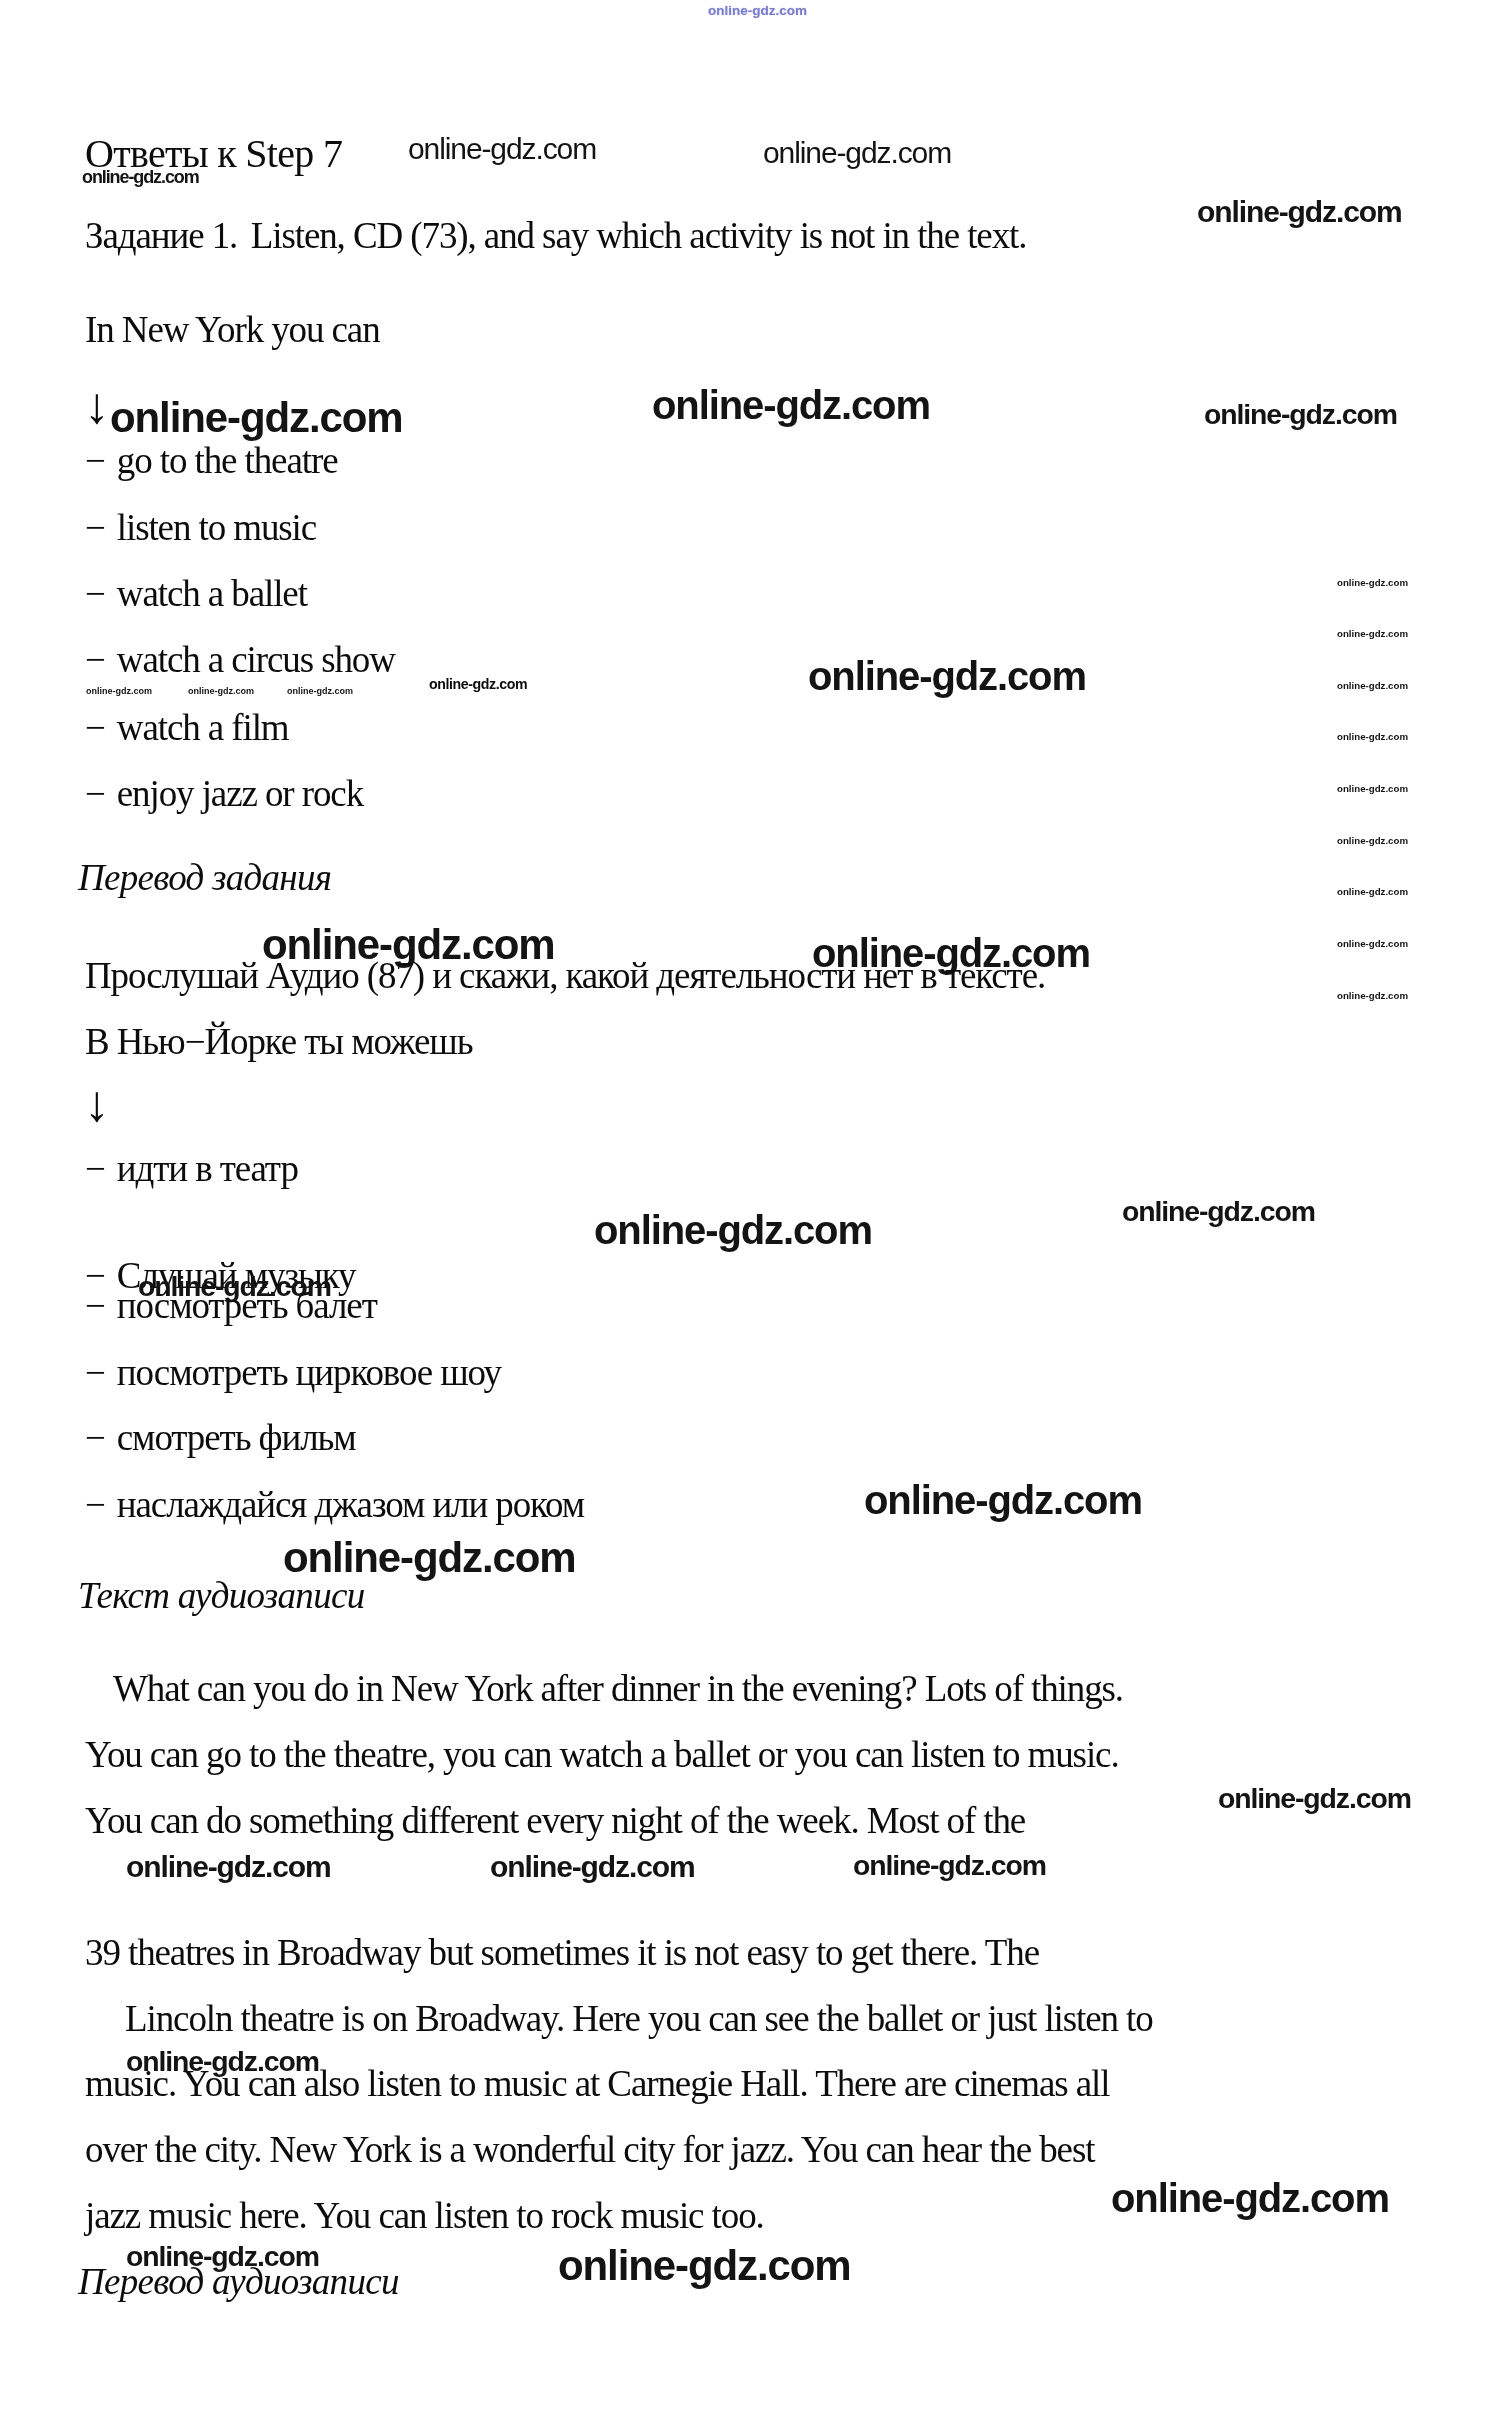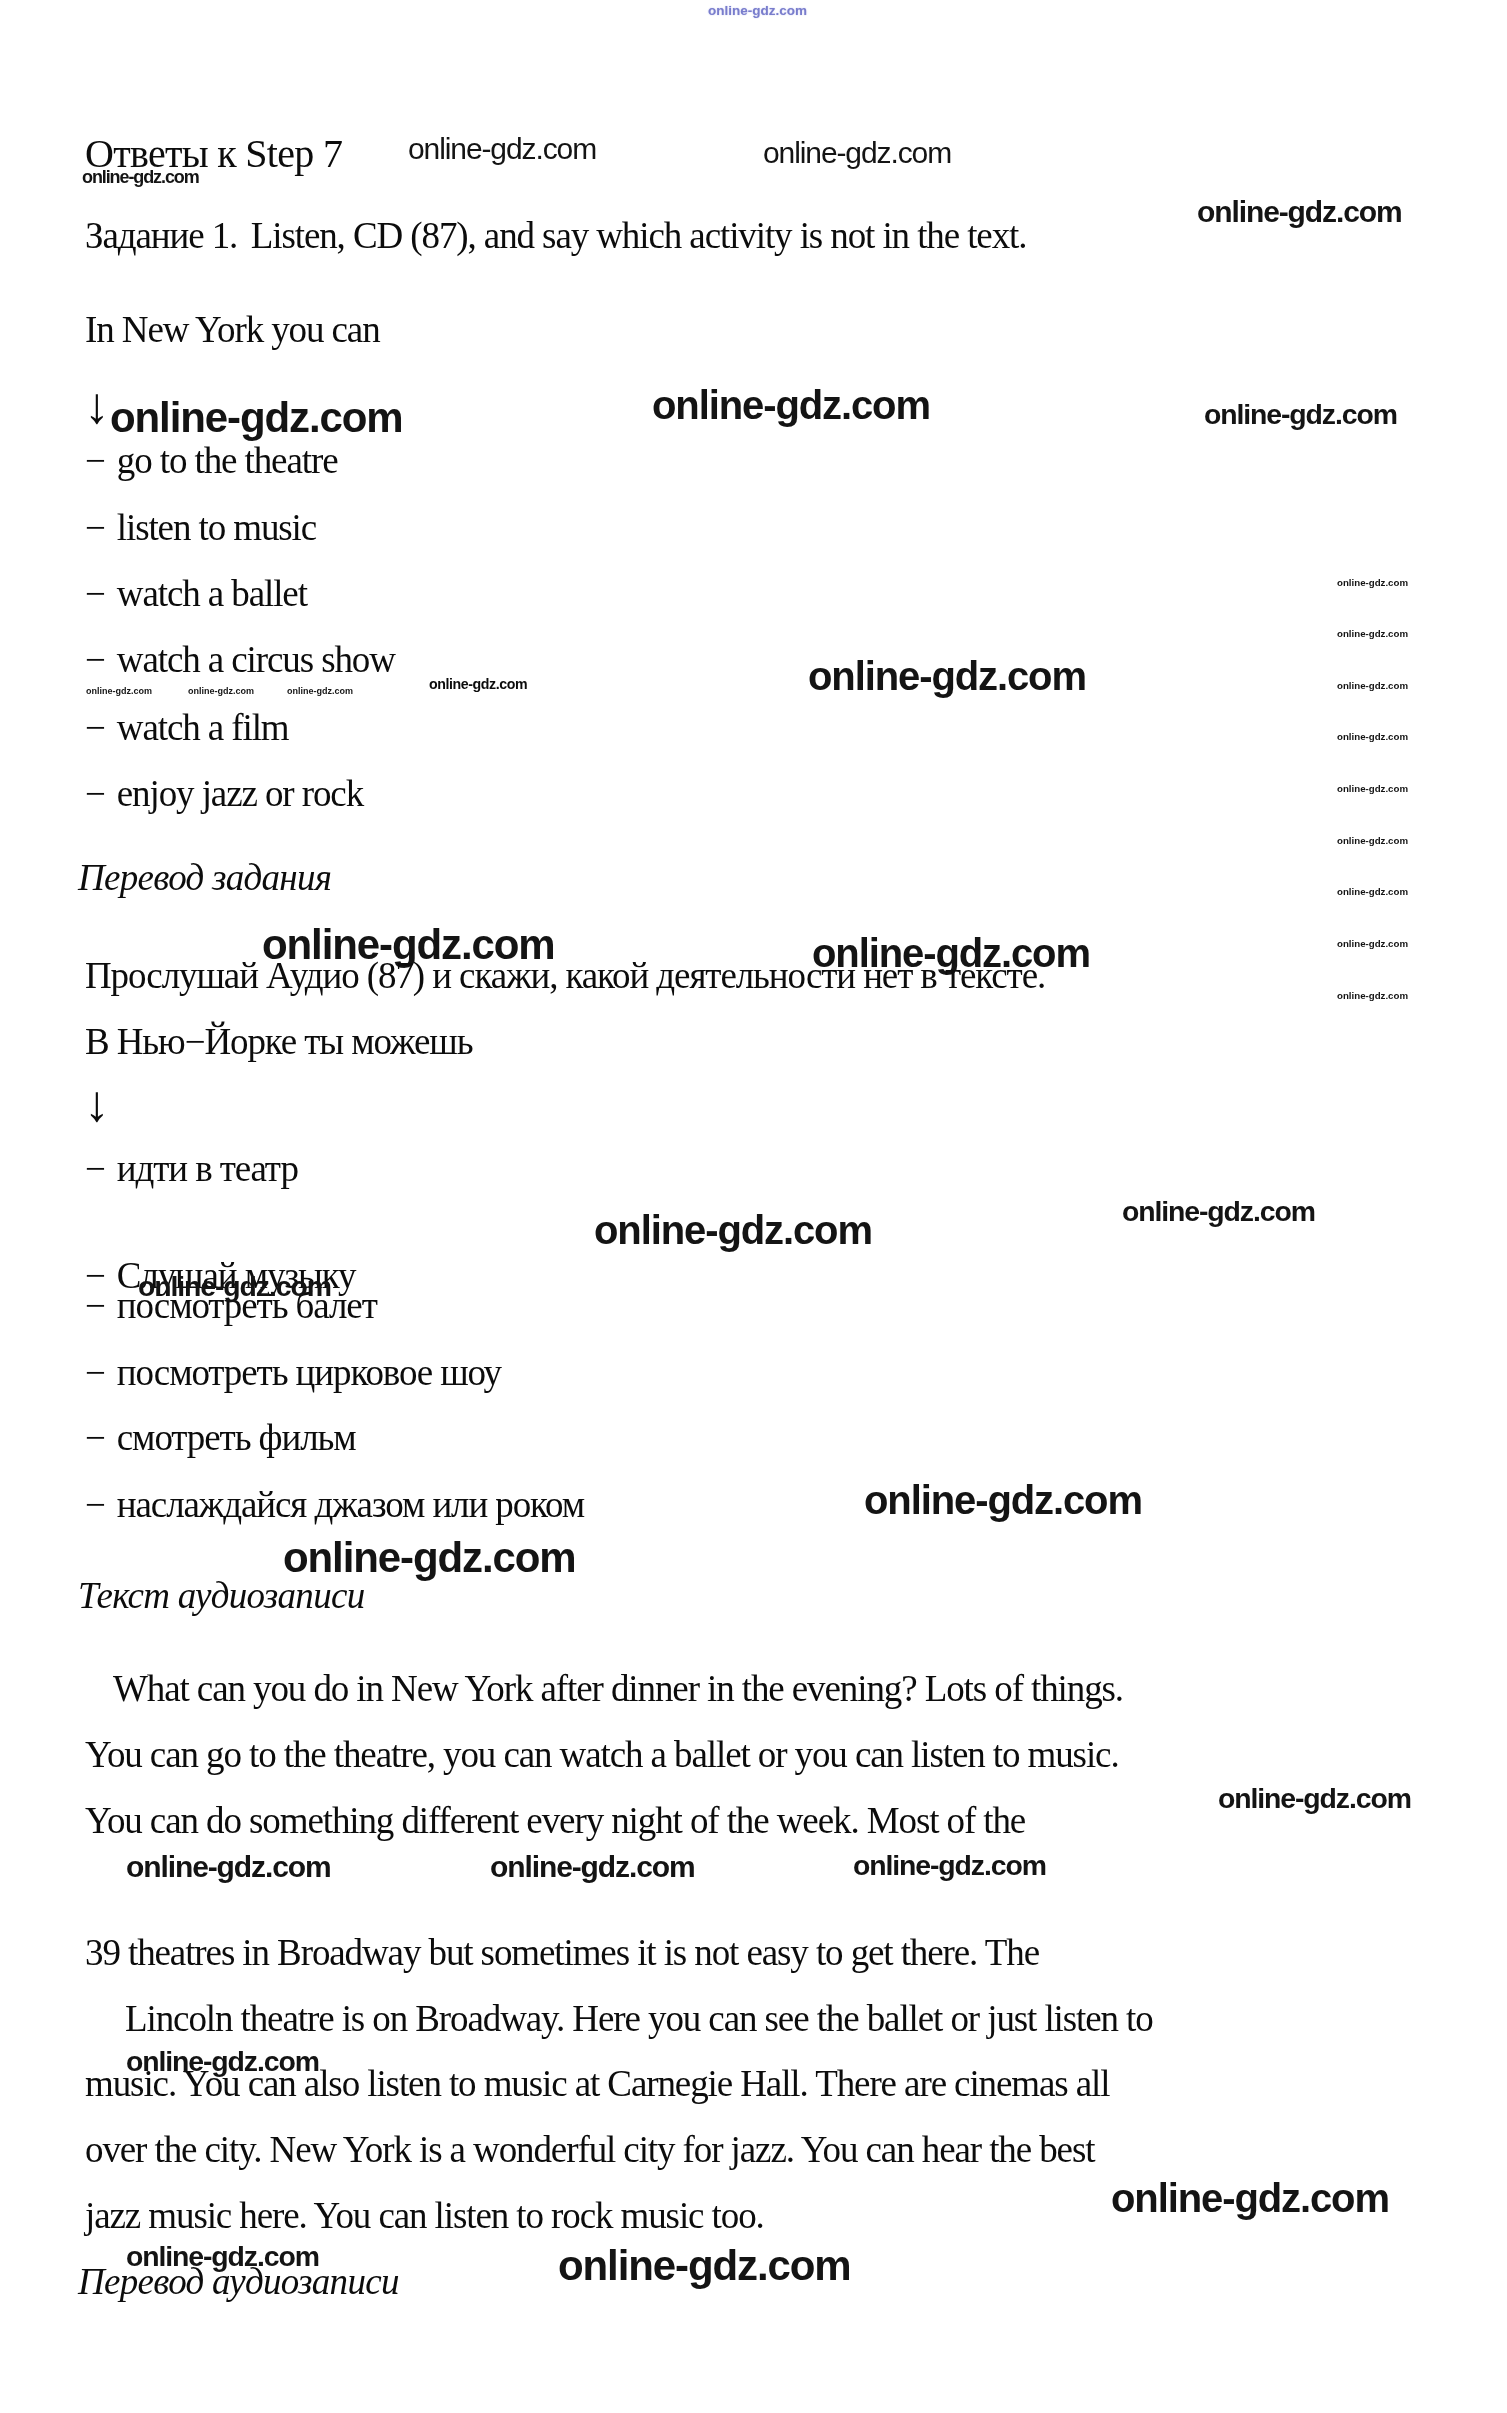--- a/index.html
+++ b/index.html
@@ -63,21 +63,21 @@
 
   <div class="wm-outline" style="left:708px; top:3px; font-size:13.5px;">online-gdz.com</div>
 
   <div class="t b" style="left:85px; top:121px; font-size:40px; letter-spacing:-0.7px;">Ответы к Step 7</div>
   <div class="wm light" style="left:408px; top:132px; font-size:30px;">online-gdz.com</div>
   <div class="wm light" style="left:763px; top:136px; font-size:30px;">online-gdz.com</div>
   <div class="wm" style="left:82px; top:168px; font-size:18px;">online-gdz.com</div>
   <div class="wm" style="left:1197px; top:195px; font-size:30px;">online-gdz.com</div>
 
   <div class="t" style="left:85px; top:215px; font-size:37px;">
-    <span class="b" style="margin-right:13.5px;">Задание 1.</span><span>Listen, CD (87), and say which activity is not in the text.</span>
+    <span class="b" style="margin-right:13.5px;">Задание 1.</span><span>Listen, CD (73), and say which activity is not in the text.</span>
   </div>
 
   <div class="t" style="left:85px; top:309px; font-size:37px;">In New York you can</div>
 
   <div class="t" style="left:84px; top:378px; font-size:51px; letter-spacing:0;">↓</div>
   <div class="wm bold" style="left:110px; top:395px; font-size:42px;">online-gdz.com</div>
   <div class="wm" style="left:652px; top:383px; font-size:40px;">online-gdz.com</div>
   <div class="wm" style="left:1204px; top:399px; font-size:28.4px;">online-gdz.com</div>
 
   <div class="t" style="left:85px; top:440px; font-size:37px;">

